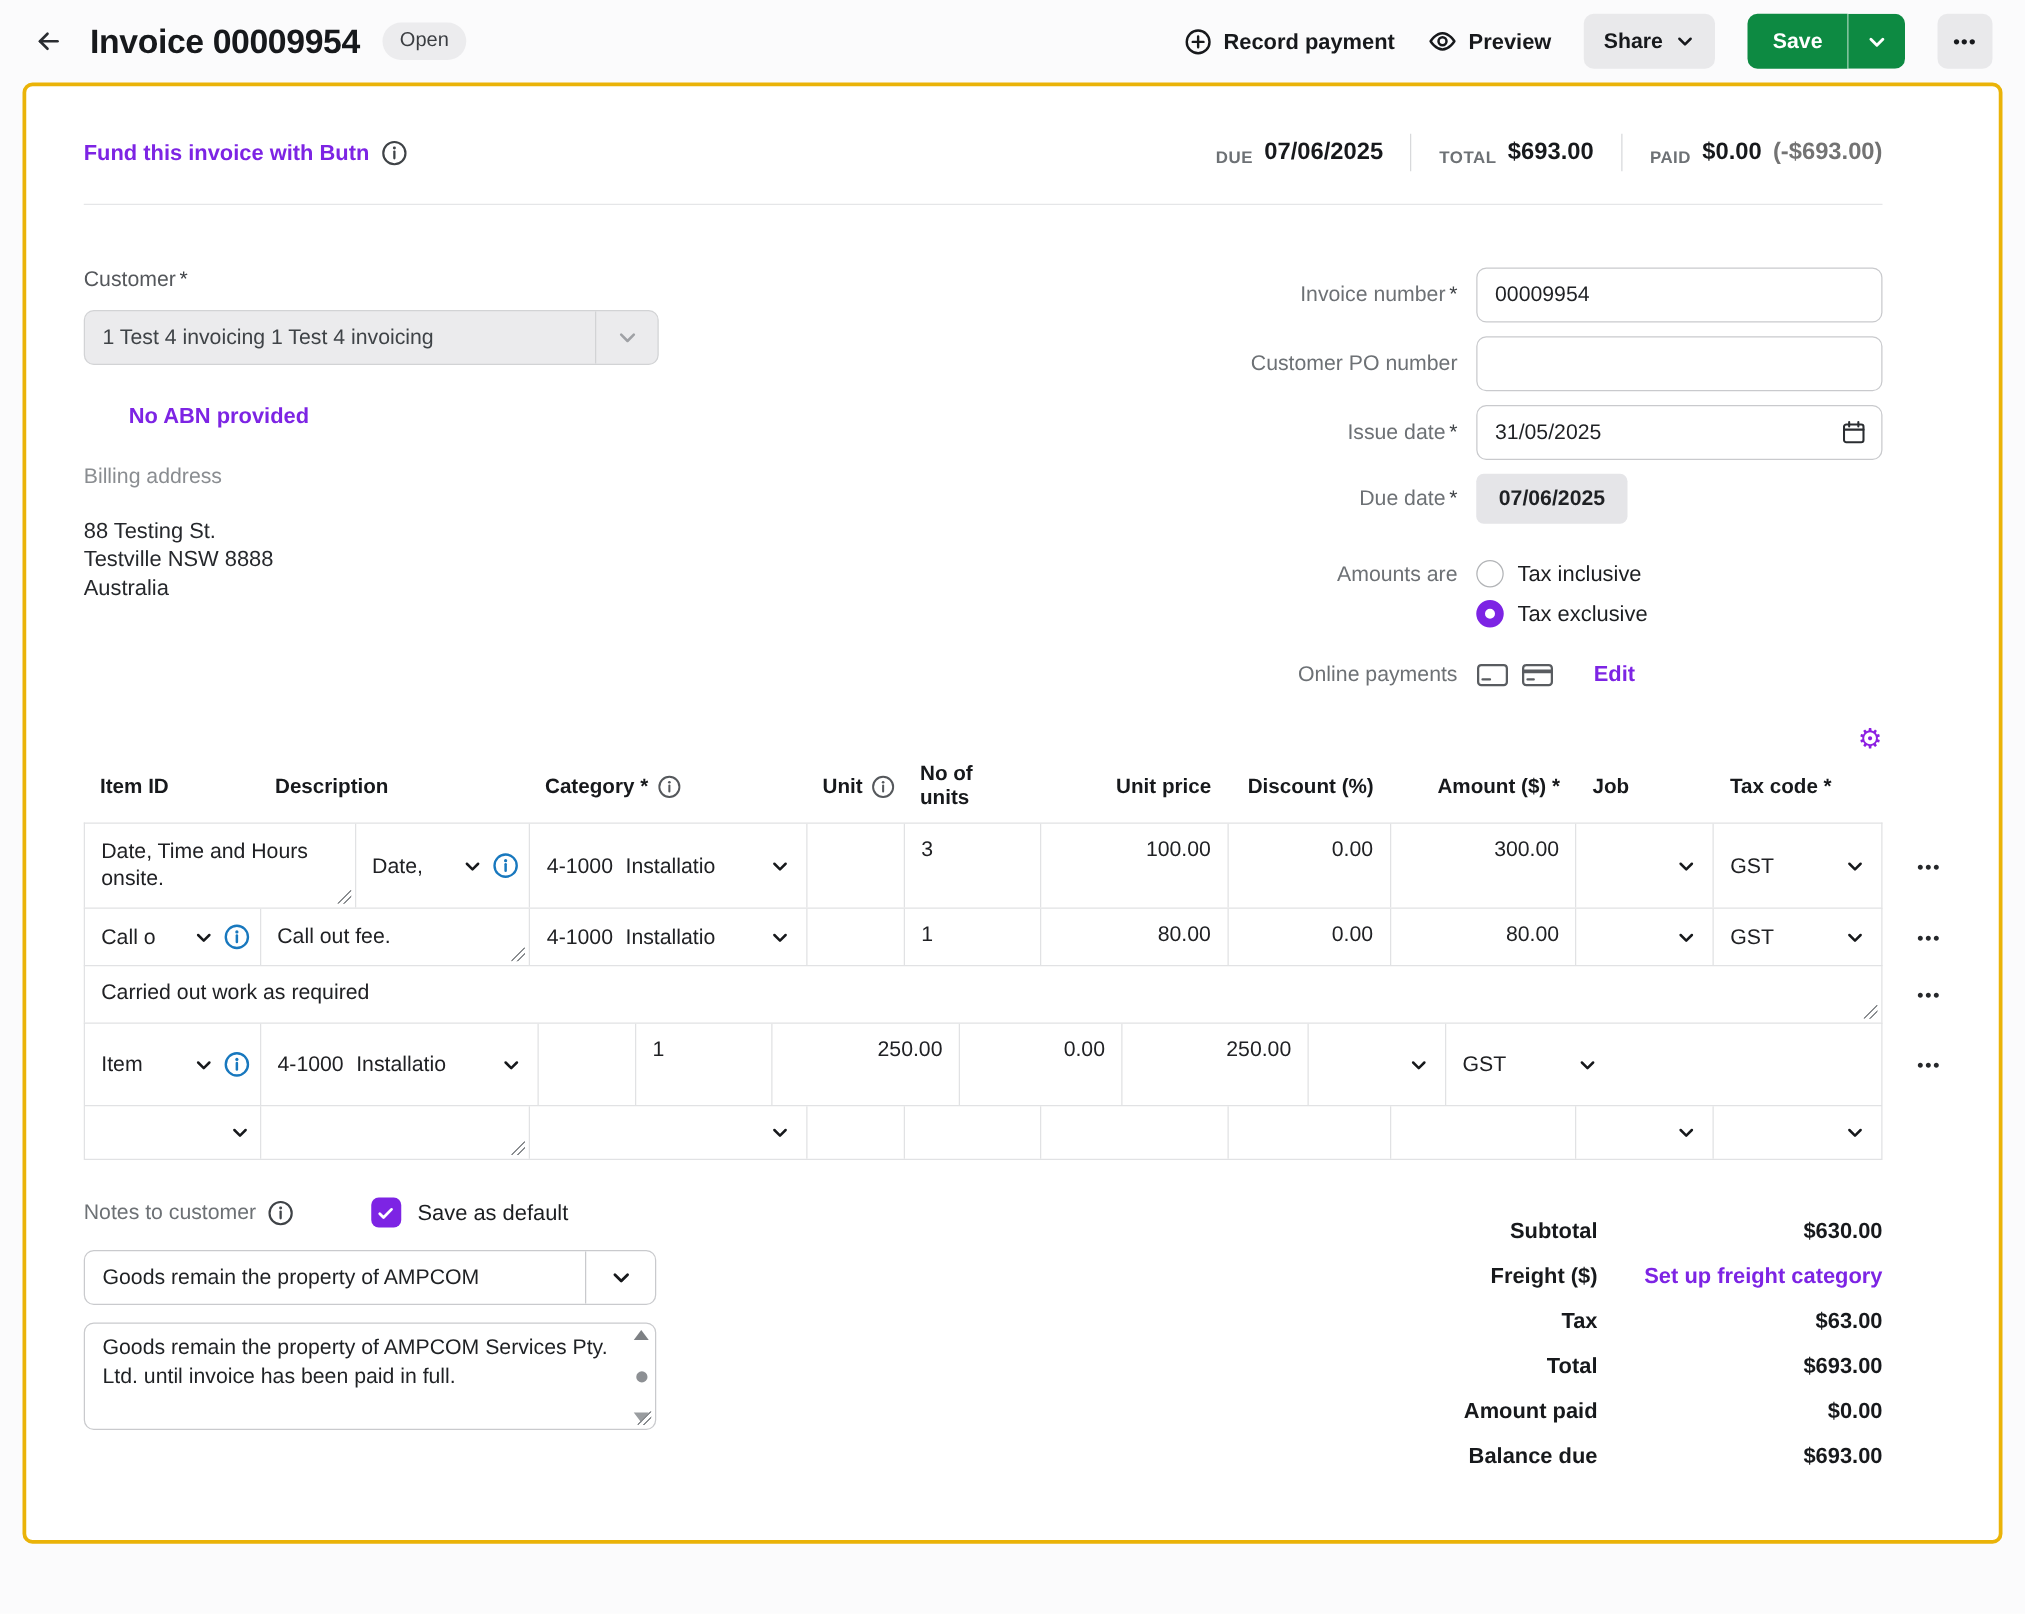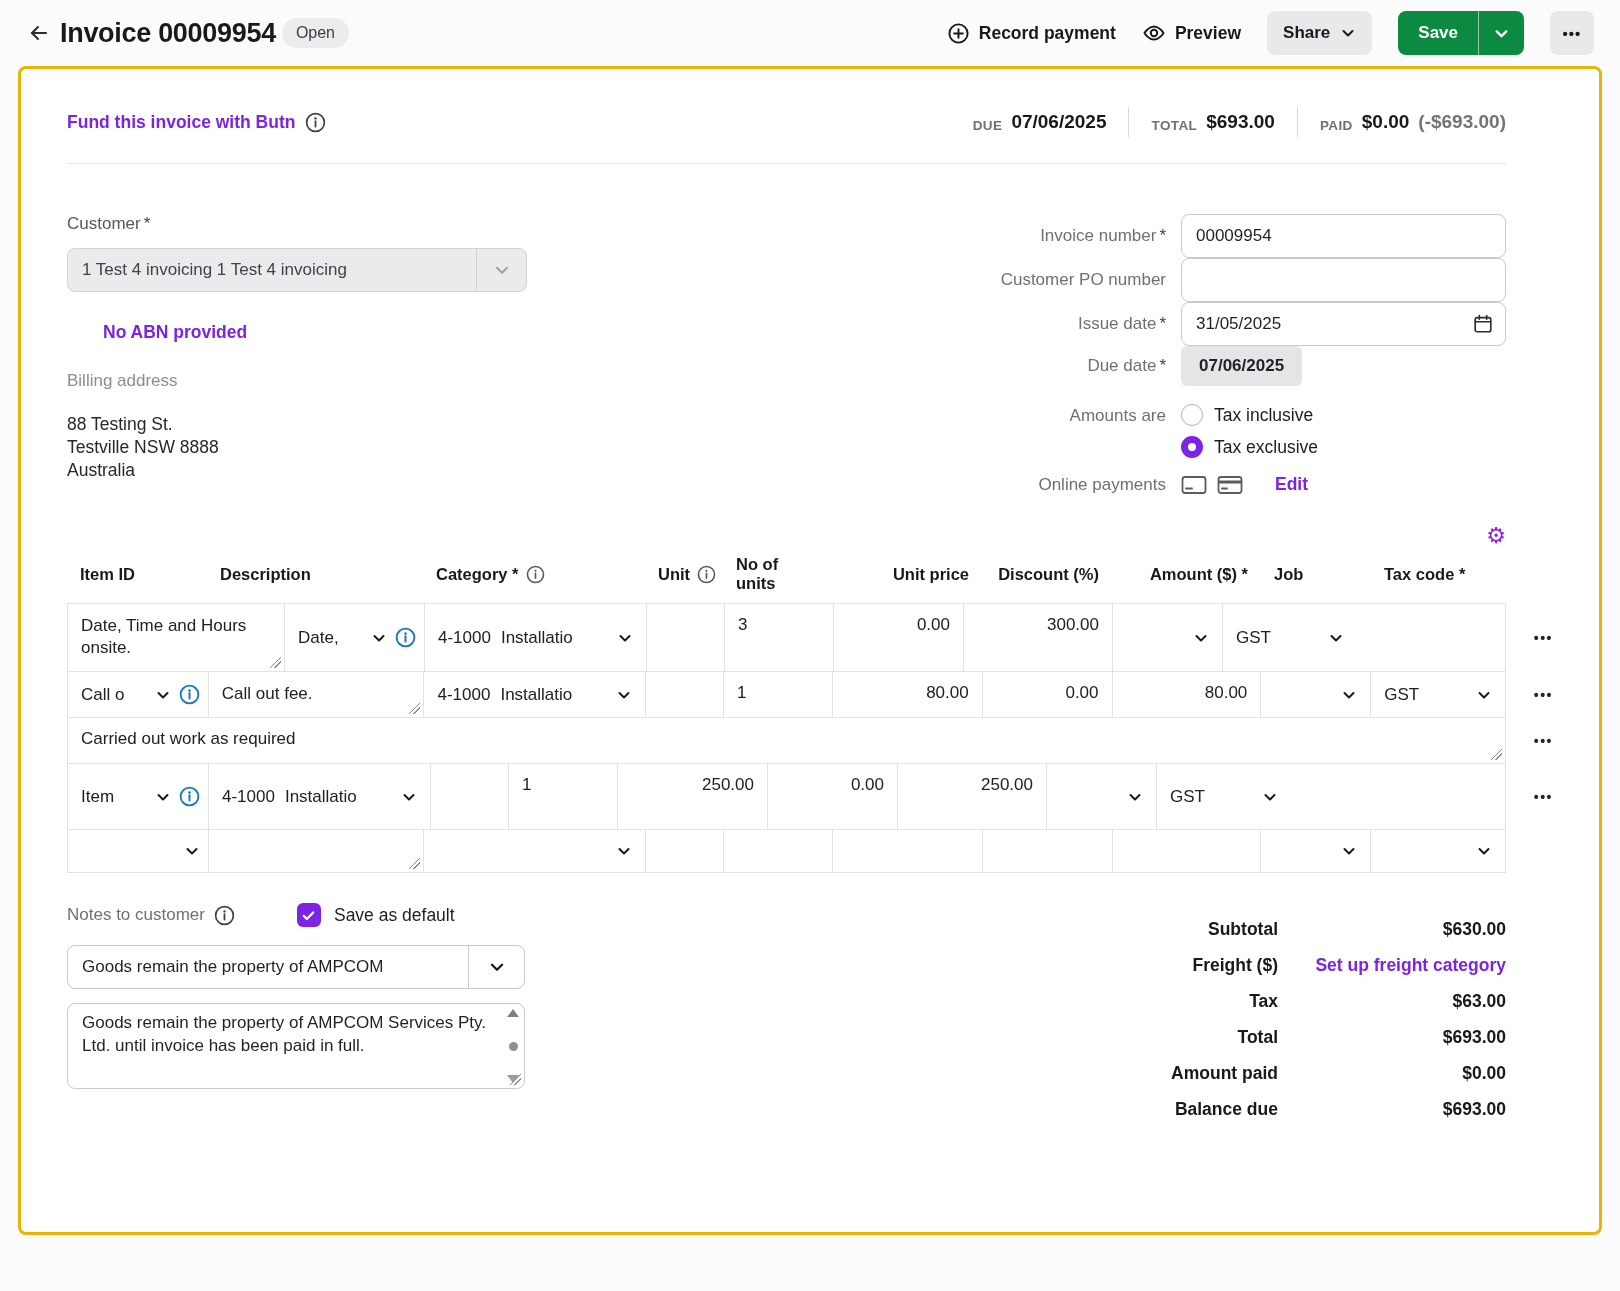--- a/index.html
+++ b/index.html
@@ -2,21 +2,21 @@
 <html><head>
 <meta charset="utf-8">
 <style>
   * { margin:0; padding:0; box-sizing:border-box; }
   html,body { width:1620px; background:#fbfbfc; font-family:"Liberation Sans", sans-serif; color:#202124; }
   body { height:1291px; overflow:hidden; }
   svg { display:block; }
 
   
   .topbar { height:66px; display:flex; align-items:center; justify-content:space-between; padding:0 26px 0 24px; }
-  .tb-left { display:flex; align-items:center; gap:6px; }
+  .tb-left { display:flex; align-items:center; gap:18px; }
   .back-btn { width:30px; height:30px; display:flex; align-items:center; justify-content:center; cursor:pointer; background:none; border:none; }
   .page-title { font-size:27px; font-weight:800; letter-spacing:-0.3px; color:#17191c; }
   .badge { background:#ececee; color:#3a3d41; font-size:16px; padding:6px 14px; border-radius:16px; }
   .tb-right { display:flex; align-items:center; gap:26px; }
   .txt-btn { display:flex; align-items:center; gap:9px; background:none; border:none; font-family:inherit; font-size:17.5px; font-weight:600; color:#17191c; cursor:pointer; }
   .btn { border:none; font-family:inherit; font-size:17px; font-weight:600; border-radius:8px; height:44px; cursor:pointer; }
   .btn-grey { background:#e9e9eb; color:#17191c; padding:0 16px; display:flex; align-items:center; gap:10px; }
   .split { display:flex; }
   .btn-green { background:#0d8a42; color:#fff; padding:0 20px; border-radius:8px 0 0 8px; }
   .btn-green-caret { background:#0d8a42; border-radius:0 8px 8px 0; width:46px; display:flex; align-items:center; justify-content:center; border-left:1px solid rgba(255,255,255,.55); }
@@ -42,21 +42,21 @@
   .cust-col { width:520px; }
   .field-label { font-size:17px; color:#55585c; }
   .req { color:#3f4347; margin-left:3px; }
   .cust-select { margin-top:14px; width:460px; height:44px; background:#ebebed; border:1px solid #d2d3d5; border-radius:8px; display:flex; align-items:center; overflow:hidden; cursor:default; }
   .cust-select .val { flex:1; padding:0 14px; font-size:17px; color:#3f4347; white-space:nowrap; overflow:hidden; }
   .cust-select .caret { width:50px; height:100%; border-left:1px solid #d2d3d5; display:flex; align-items:center; justify-content:center; }
   .abn-link { display:inline-block; margin-top:30px;margin-left:36px; }
   .bill-label { margin-top:28px; color:#8a8d91; font-size:17px; }
   .address { margin-top:22px; font-size:17.5px; color:#26282c; line-height:1.32; }
 
-  .det-col { width:760px; display:flex; flex-direction:column; gap:0; align-items:flex-start; }
+  .det-col { width:760px; display:flex; flex-direction:column; gap:11px; align-items:flex-start; }
   .det-row { display:flex; align-items:center; width:100%; justify-content:flex-end; }
   .det-label { font-size:17px; color:#6d7175; text-align:right; margin-right:15px; white-space:nowrap; }
   .det-field { width:325px; position:relative; }
   .input { width:325px; height:44px; border:1px solid #c9cacd; border-radius:8px; font-family:inherit; font-size:17px; color:#1f2124; padding:0 14px; background:#fff; outline:none; }
   .cal-icon { position:absolute; right:12px; top:11px; cursor:pointer; }
   .chip { display:inline-block; background:#e5e5e8; border-radius:6px; padding:10px 18px; font-size:17px; font-weight:600; color:#1f2124; cursor:pointer; }
   .radio-group { width:325px; display:flex; flex-direction:column; gap:10px; }
   .radio-row { display:flex; align-items:center; gap:11px; cursor:pointer; }
   .radio { width:22px; height:22px; border-radius:50%; border:1.5px solid #b2b4b7; background:#fff; }
   .radio.sel { border:7px solid #7d24e4; }
@@ -353,20 +353,21 @@
           <span>4-1000</span>
           <span class="clip">Installatio</span>
           <span>
               <svg width="16" height="16" viewBox="0 0 16 16" fill="none" stroke="#17191c" stroke-width="2" stroke-linecap="round" stroke-linejoin="round">
                 <path d="M3.5 6l4.5 4.5L12.5 6"></path>
               </svg>
             </span>
         </div>
         <div class="cell c4"></div>
         <div class="cell c5">3</div>
+        <div class="cell c6 num">100.00</div>
         <div class="cell c7 num">0.00</div>
         <div class="cell c8 num">300.00</div>
         <div class="cell c9 sel-cell">
           <span>
               <svg width="16" height="16" viewBox="0 0 16 16" fill="none" stroke="#17191c" stroke-width="2" stroke-linecap="round" stroke-linejoin="round">
                 <path d="M3.5 6l4.5 4.5L12.5 6"></path>
               </svg>
             </span>
         </div>
         <div class="cell c10 tax-cell">

